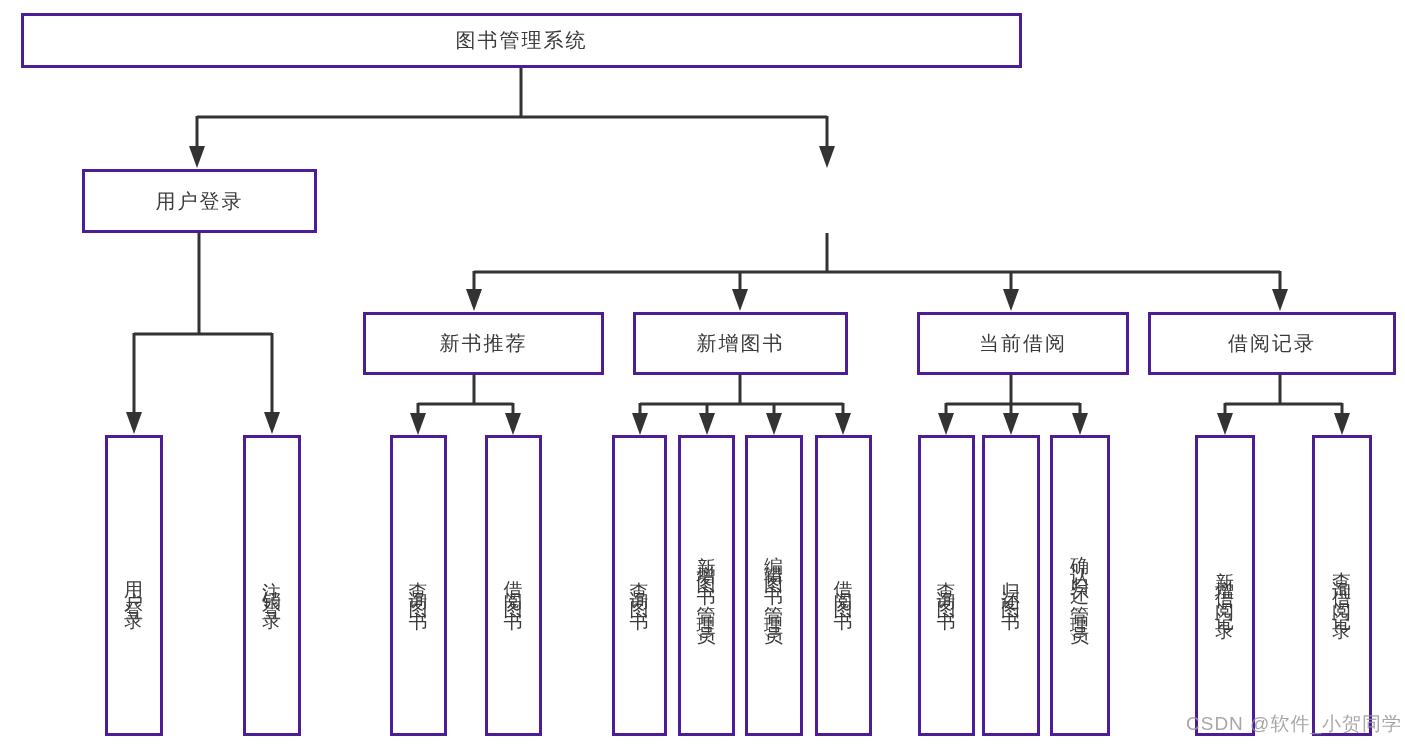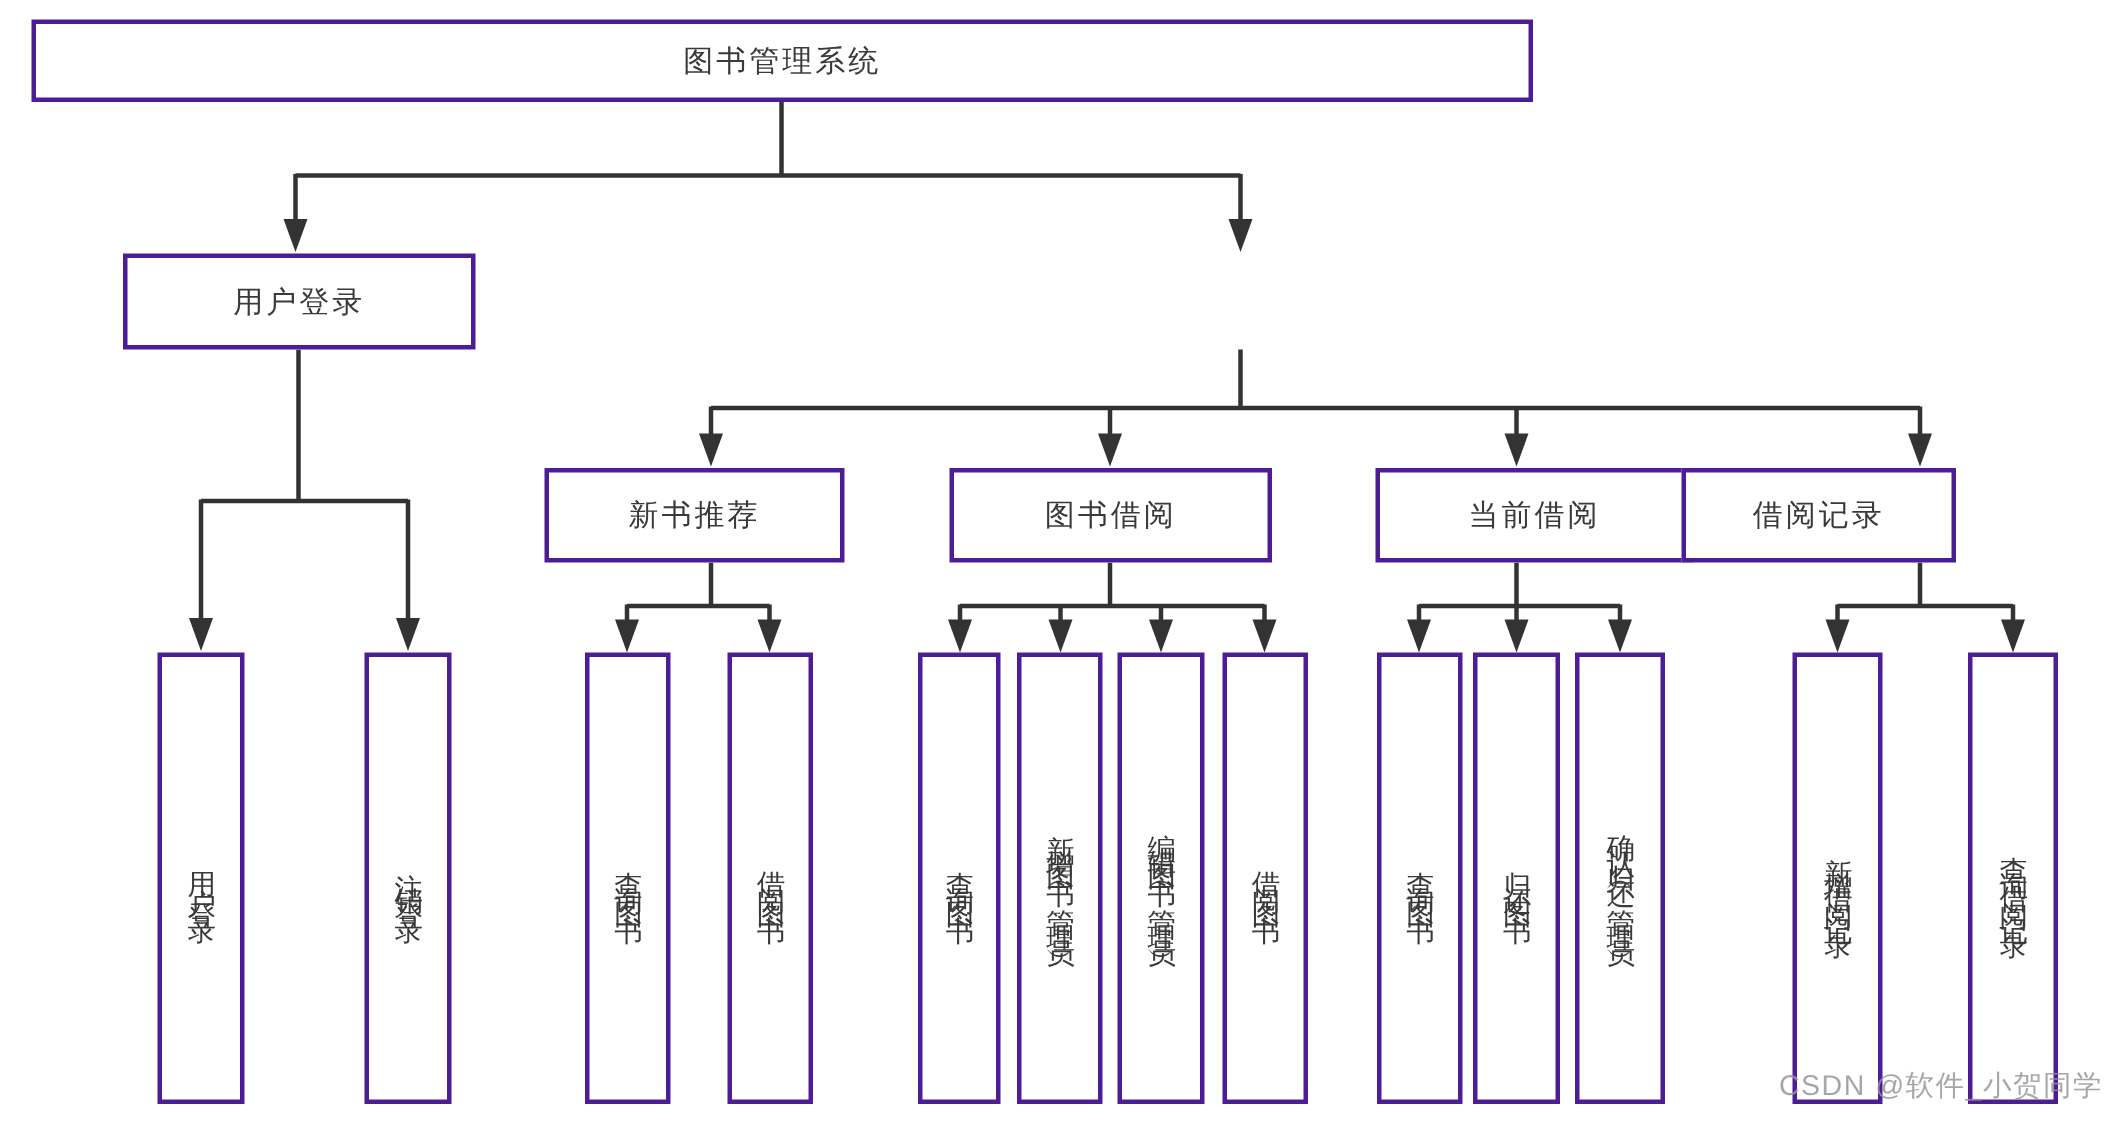--- a/index.html
+++ b/index.html
@@ -134,30 +134,30 @@
   </svg>
 
   <div class="node" style="left:21px; top:13px; width:1001px; height:55px;">
     <span>图书管理系统</span>
   </div>
 
   <div class="node" style="left:82px; top:169px; width:235px; height:64px;">
     <span>用户登录</span>
   </div>
 
-  <div class="node" style="left:363px; top:312px; width:200px; height:63px;">
+  <div class="node" style="left:363px; top:312px; width:241px; height:63px;">
     <span>新书推荐</span>
   </div>
   <div class="node" style="left:633px; top:312px; width:215px; height:63px;">
-    <span>图书借阅</span>
+    <span>新增图书</span>
   </div>
   <div class="node" style="left:905px; top:312px; width:212px; height:63px;margin-left:12px;">
     <span>当前借阅</span>
   </div>
-  <div class="node" style="left:1121px; top:312px; width:183px; height:63px;">
+  <div class="node" style="left:1148px; top:312px; width:248px; height:63px;">
     <span>借阅记录</span>
   </div>
 
   <div class="node leaf" style="left:105px; top:435px; width:58px; height:301px;">
     <span class="vtext">用户登录</span>
   </div>
   <div class="node leaf" style="left:243px; top:435px; width:58px; height:301px;">
     <span class="vtext">注销登录</span>
   </div>
 

